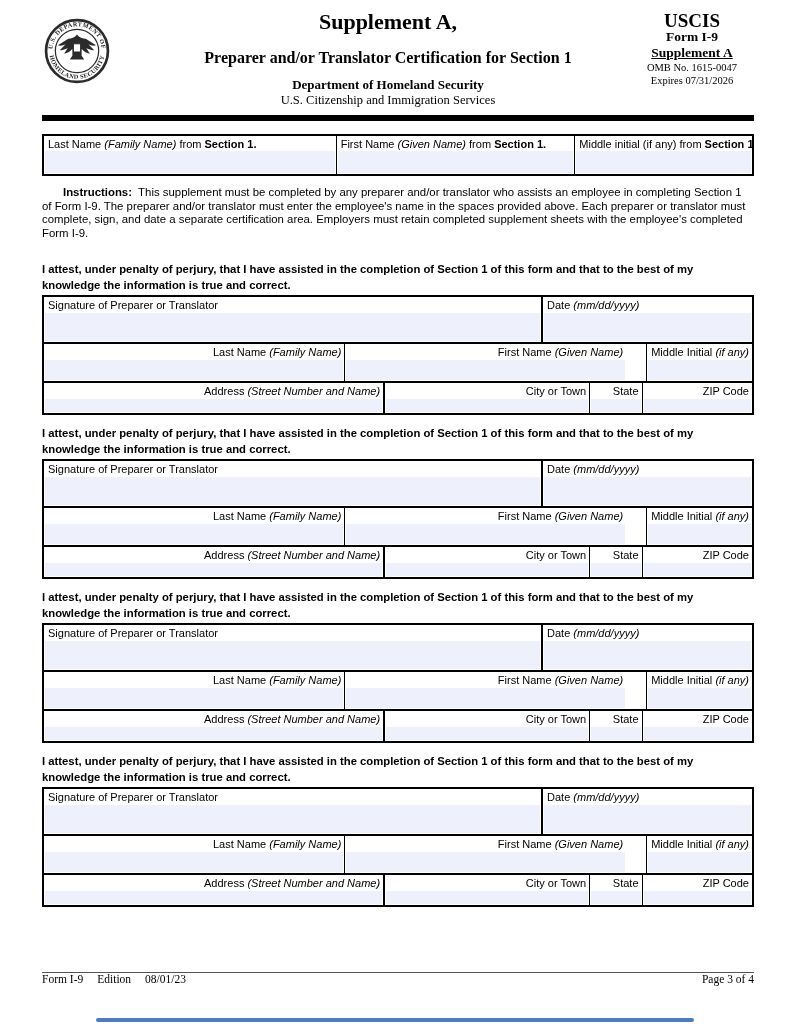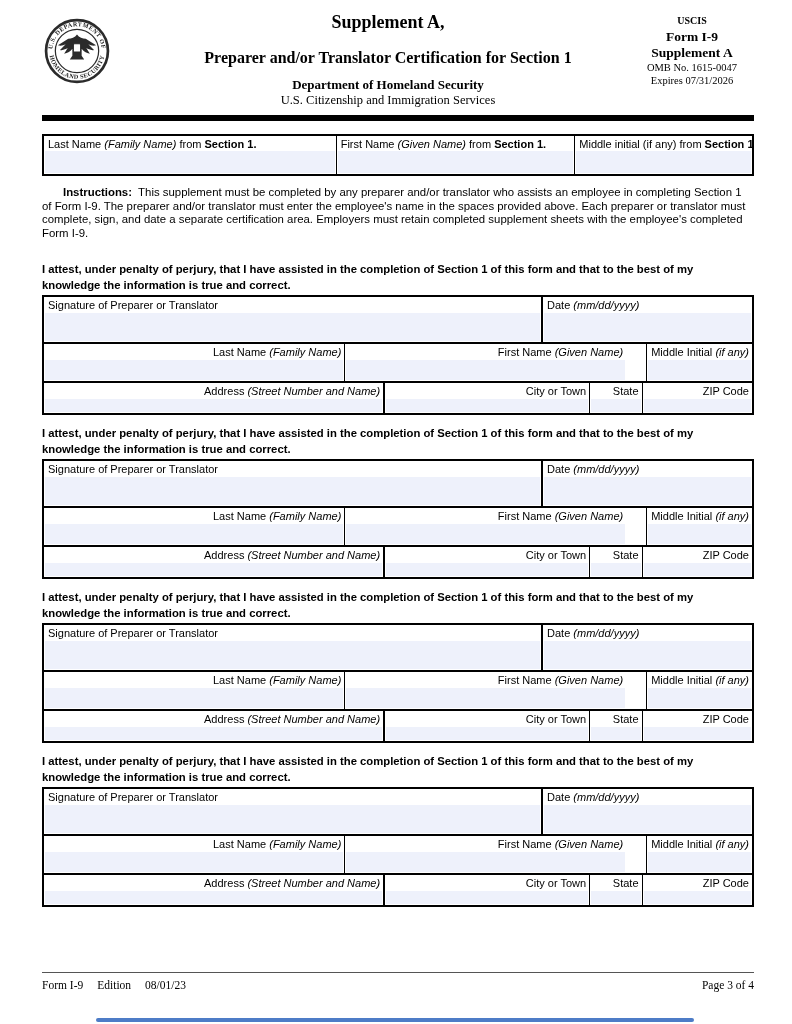--- a/index.html
+++ b/index.html
@@ -11,28 +11,28 @@
     color:#000;
     overflow:hidden;
   }
   .page { position:absolute; top:0; left:0; right:0; bottom:0; padding:10px 38px 0 42px; }
 
   
   .header { display:flex; align-items:flex-start; }
   .seal-wrap { width:104px; flex:0 0 104px; }
   .seal-wrap svg { display:block; margin:8px 0 0 2px; }
   .title-block { flex:1; text-align:center; font-family:"Liberation Serif", serif; }
-  .title-1 { font-size:18px; font-weight:bold; line-height:20px; margin-top:2px; }
+  .title-1 { font-size:22px; font-weight:bold; line-height:20px; margin-top:2px; }
   .title-2 { font-size:16px; font-weight:bold; line-height:19px;margin-top:16px; }
   .dept    { font-size:13px; font-weight:bold; margin-top:10px; line-height:16px; }
   .agency  { font-size:12.5px; line-height:15px; }
   .form-box { width:124px; flex:0 0 124px; text-align:center; font-family:"Liberation Serif", serif; }
-  .fb-uscis { font-size:10px; font-weight:bold; line-height:17px; margin-top:2px; }
+  .fb-uscis { font-size:19px; font-weight:bold; line-height:17px; margin-top:2px; }
   .fb-form  { font-size:13.5px; font-weight:bold; line-height:16px; }
-  .fb-supp  { font-size:13.5px; font-weight:bold; line-height:16px; }
+  .fb-supp  { font-size:13.5px; font-weight:bold; line-height:16px;text-decoration:underline; }
   .fb-omb, .fb-exp { font-size:10.5px; line-height:13px; }
   .black-bar { height:6px; background:#000; margin-top:7px; }
 
   
   .tbl { border:2px solid #000; display:flex; flex-direction:column; background:#fff; }
   .trow { display:flex; }
   .trow + .trow { border-top:2px solid #000;text-align:right; }
   .cell { position:relative; }
   .cell + .cell { border-left:1px solid #000; }
   .cell.thickL { border-left-width:2px; }
@@ -69,21 +69,21 @@
   .c-first { width:41.0%; }
   .c-mi    { width:15.3%;margin-left:20px; }
   .c-addr  { width:47.9%; }
   .c-city  { width:29.1%; }
   .c-state { width:7.4%; }
   .c-zip   { width:15.6%; }
 
   
   .footer {
     position:absolute; left:42px; right:38px; top:972px;
-    border-top:1px solid #555; padding-top:6px;
+    border-top:1px solid #555; 
     display:flex; justify-content:space-between;
     font-family:"Liberation Serif", serif; font-size:11.5px;
   }
   .footer-left span { margin-right:14px; }
   .scrollbar {
     position:absolute; left:96px; top:1018px; width:598px; height:4px;
     background:#4d7cc7; border-radius:2px;
   }
 </style>
 </head>

